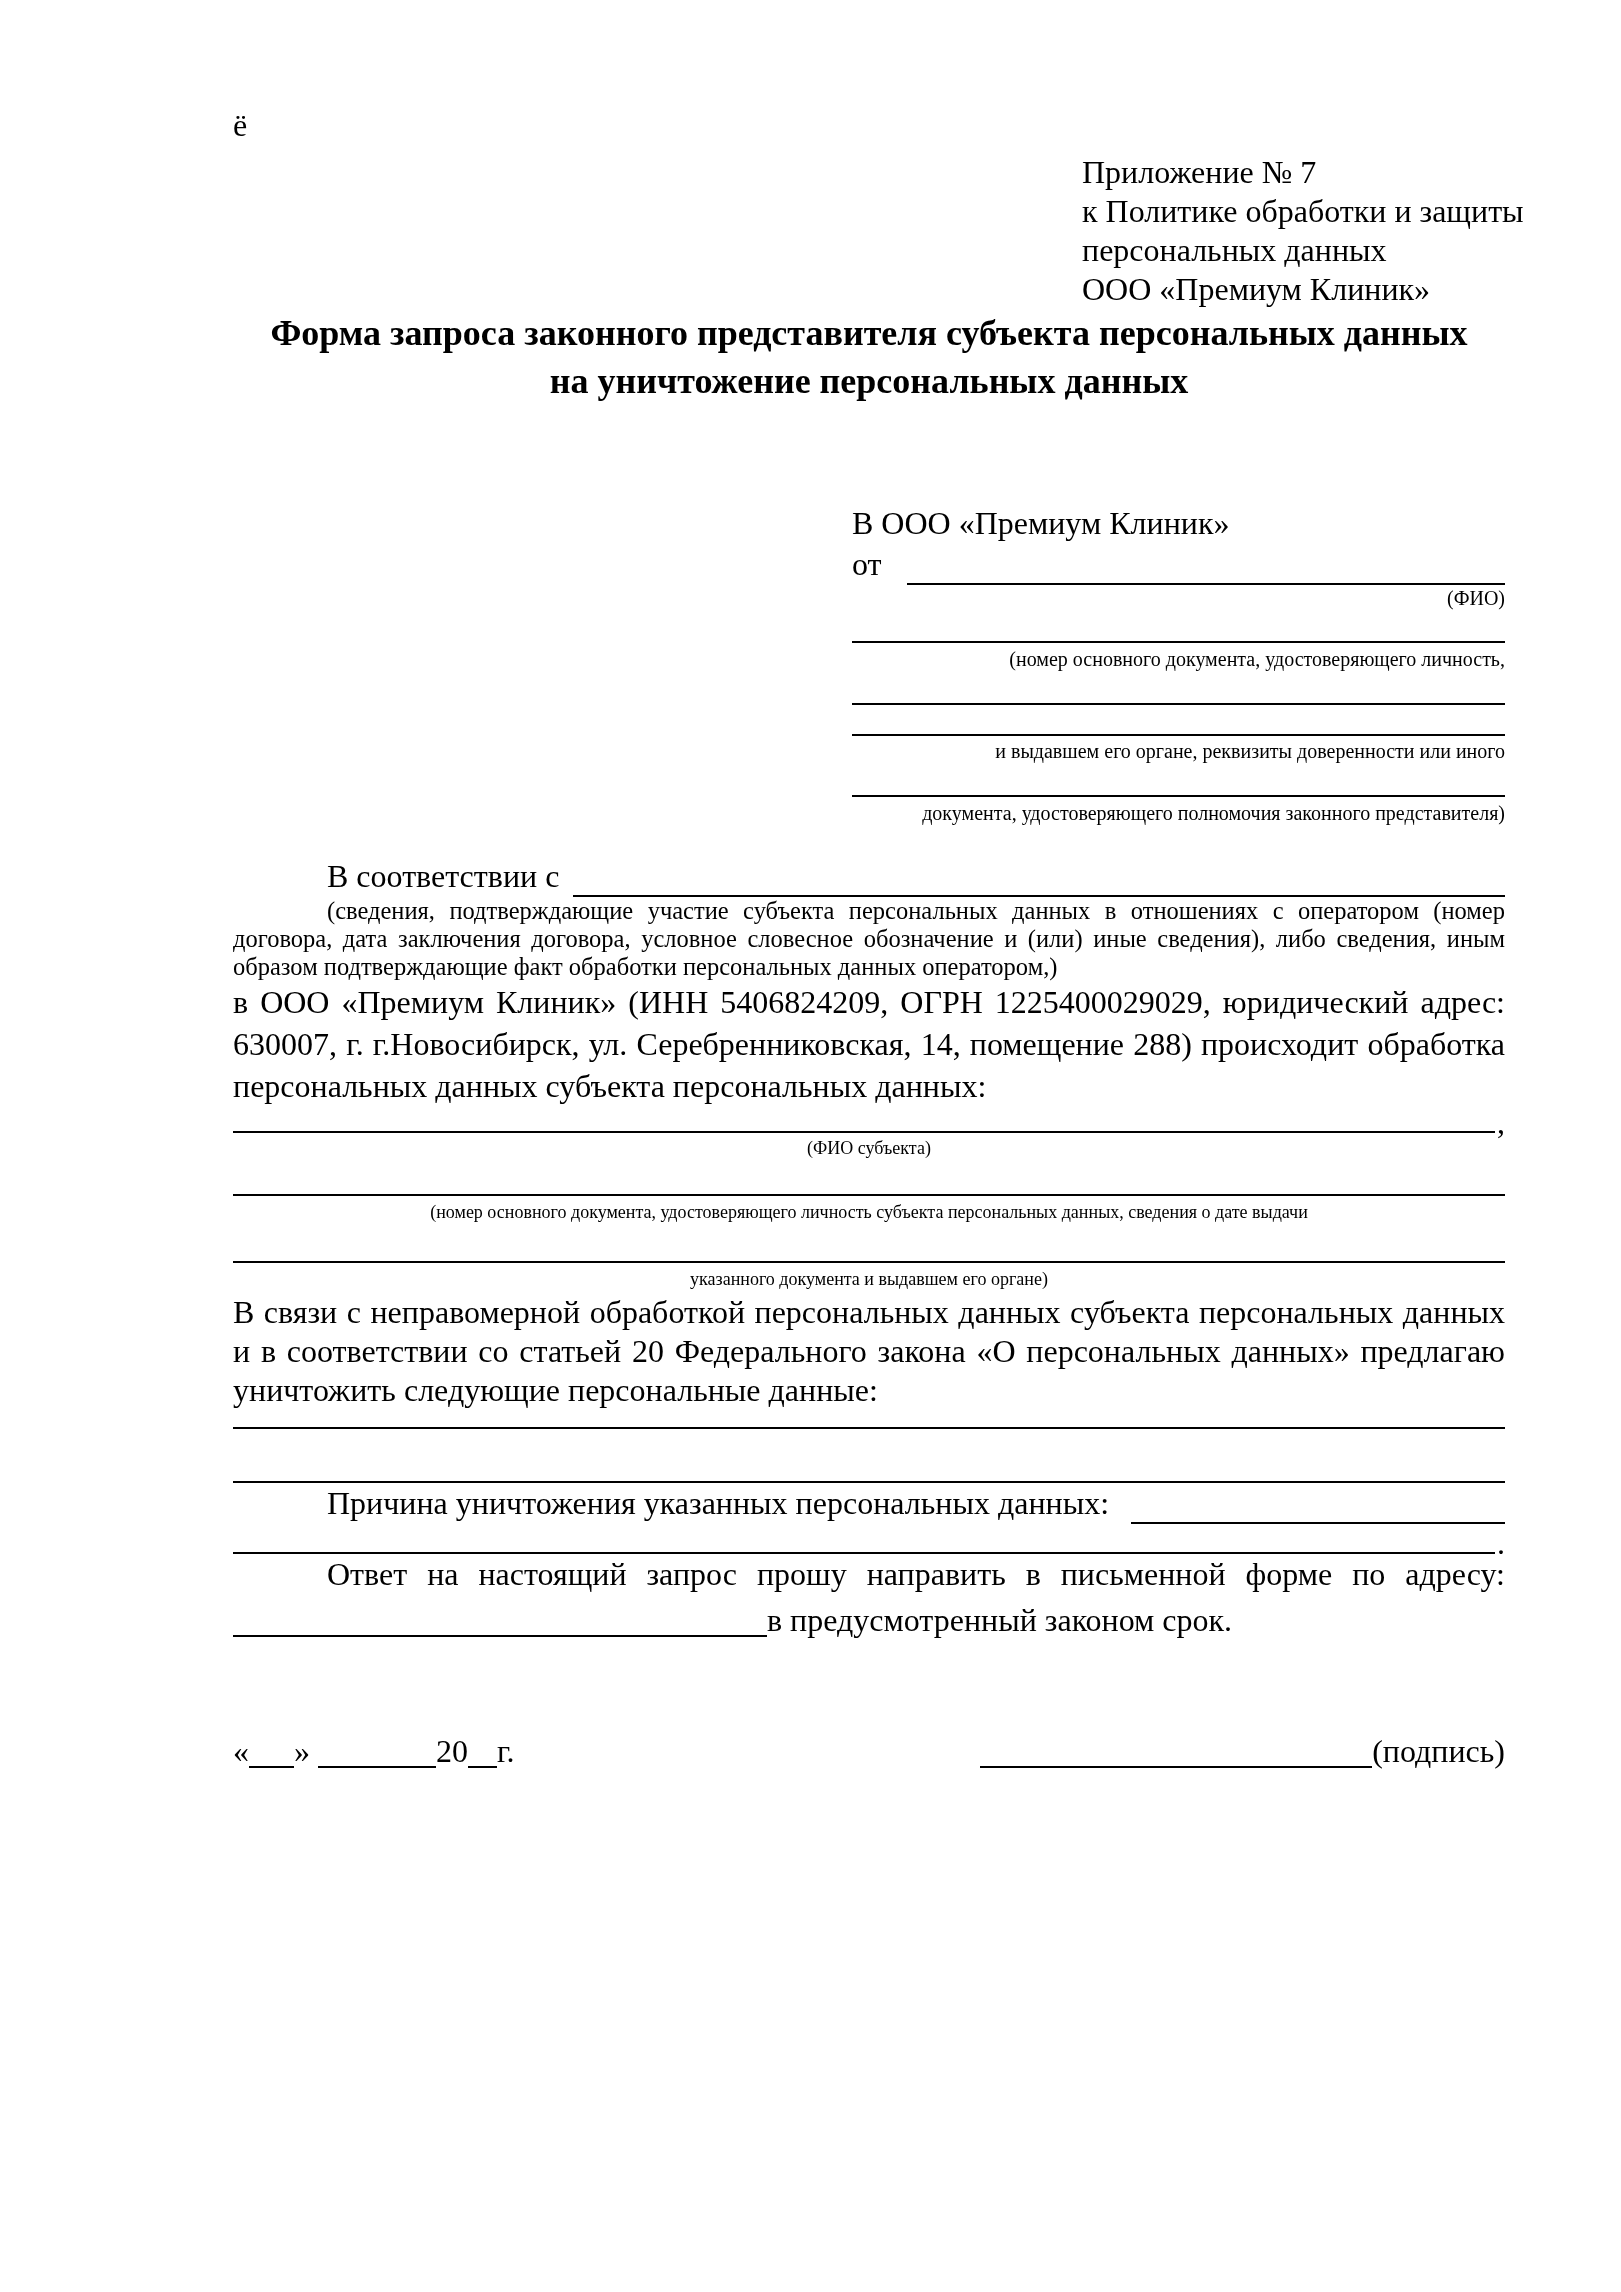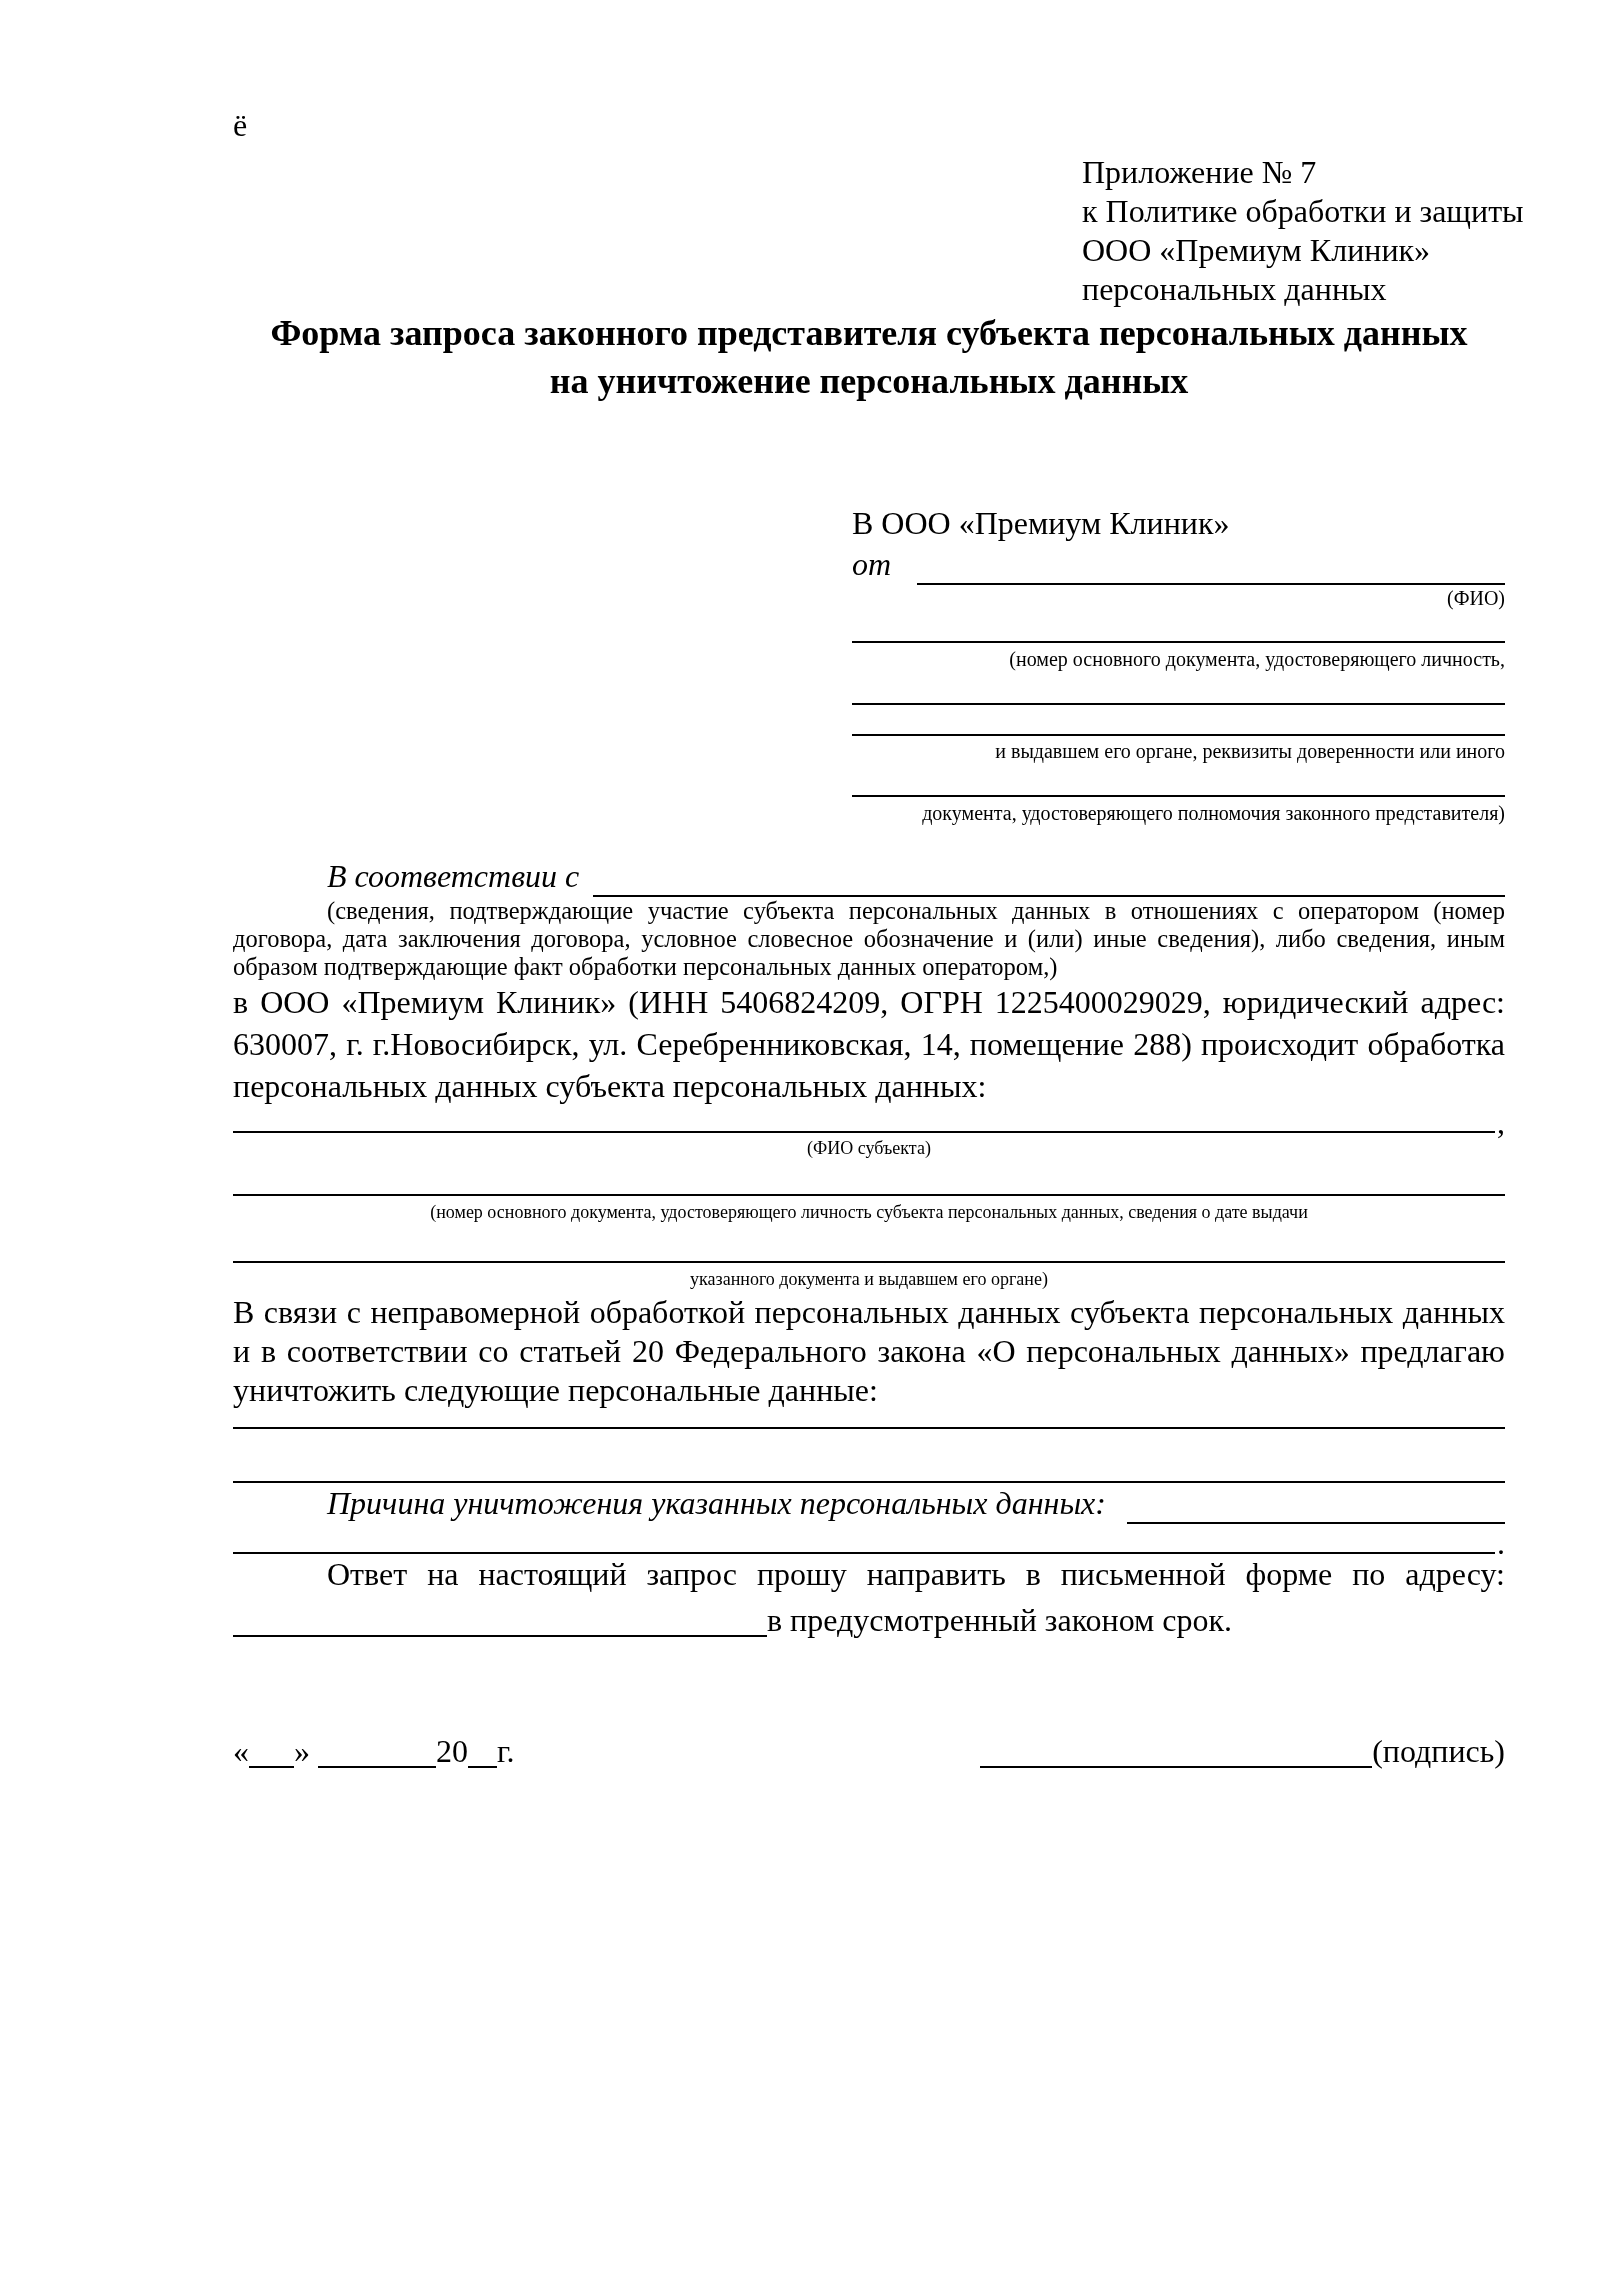--- a/index.html
+++ b/index.html
@@ -22,21 +22,21 @@
   .addr-org{line-height:41px;white-space:nowrap;}
   .flex-row{display:flex;align-items:flex-end;line-height:41px;}
   .fill{flex:1;border-bottom:2.9px solid #000;}
   .addr-from .fill{margin-left:11.8px;}
   .caption{font-size:20px;line-height:27.4px;text-align:right;white-space:nowrap;margin-left:6px;}
   .blank-line{border-bottom:2.9px solid #000;height:0;}
   .addressee .blank-line{margin-top:29px;}
   .addressee .blank-line + .caption{margin-top:2.9px;}
   .accordance{margin-top:29px;}
   .indent{width:94px;flex:0 0 auto;}
-  .label{white-space:nowrap;padding-right:13.7px;font-style:italic;}
+  .label{white-space:nowrap;padding-right:13.7px;}
   .note{font-size:24.5px;line-height:28px;text-align:justify;text-indent:94px;}
   .para{line-height:42px;text-align:justify;}
   .para-tight{line-height:39px;text-align:justify;}
   .ruled-row{display:flex;align-items:flex-end;height:25.5px;}
   .ruled-row .tail{line-height:19.6px;padding-left:2px;}
   .cap-center{font-size:18px;line-height:27.4px;text-align:center;white-space:nowrap;margin-top:2.9px;}
   .bl-1{margin-top:31px;}
   .bl-2{margin-top:35px;}
   .bl-3{margin-top:16.7px;}
   .bl-4{margin-top:52px;}
@@ -53,22 +53,22 @@
 </head>
 <body>
 
 <div class="page">
 
   <div class="stray">ё</div>
 
   <div class="appendix">
     <div>Приложение № 7</div>
     <div>к Политике обработки и защиты</div>
+    <div>персональных данных</div>
     <div>ООО «Премиум Клиник»</div>
-    <div>персональных данных</div>
   </div>
 
   <div class="doc-title">
     <span>Форма запроса законного представителя субъекта персональных данных</span>
     <span>на уничтожение персональных данных</span>
   </div>
 
   <div class="addressee">
     <div class="addr-org">В ООО «Премиум Клиник»</div>
     <div class="flex-row addr-from">

